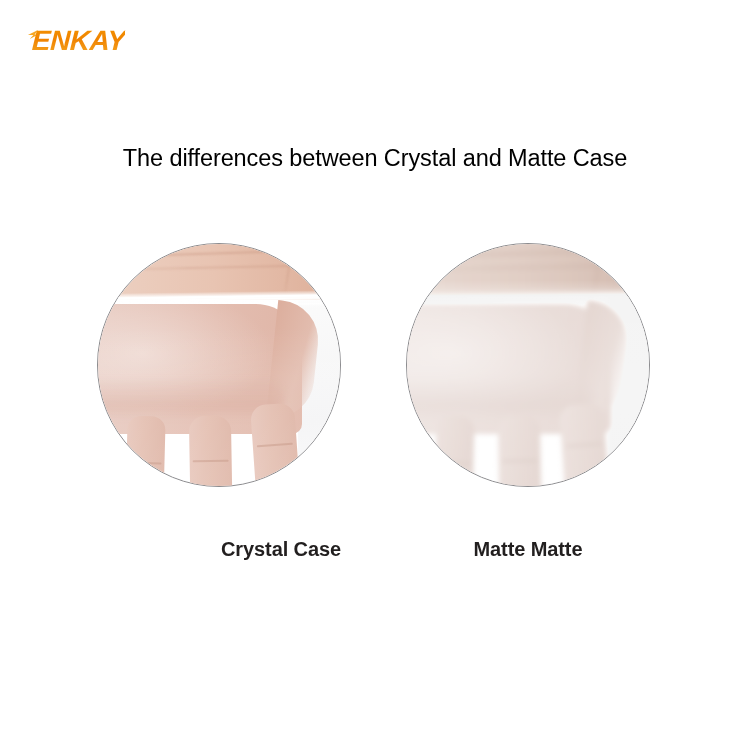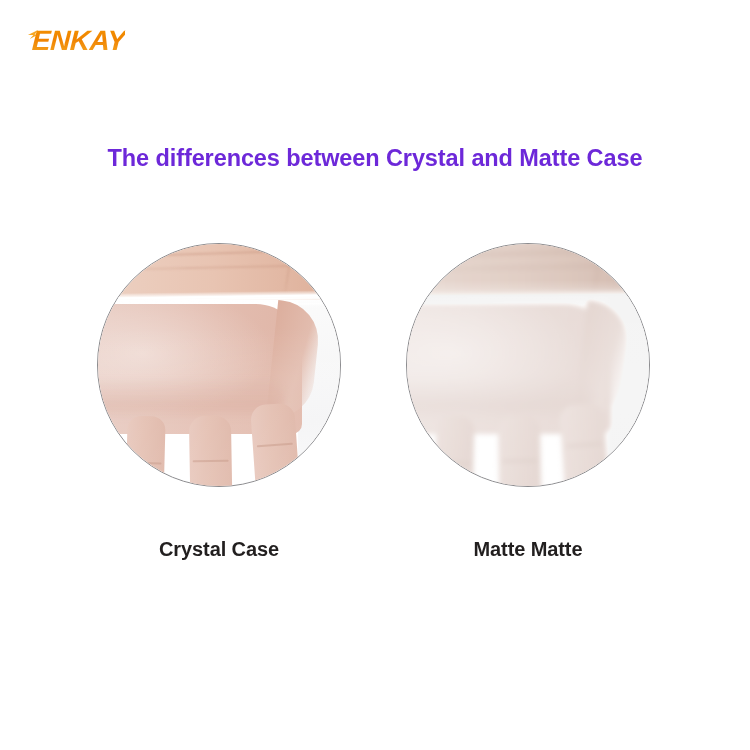--- a/index.html
+++ b/index.html
@@ -47,22 +47,22 @@
   }
 
   
   .headline {
     position: absolute;
     left: 0;
     top: 145px;
     width: 750px;
     text-align: center;
     font-size: 23.5px;
-    font-weight: bold;
-    color: #6d28d9;
+    font-weight: normal;
+    color: #000000;
     letter-spacing: -0.1px;
   }
 
   
   .compare-stage {
     position: absolute;
     left: 0;
     top: 243px;
     width: 750px;
     height: 245px;
@@ -241,21 +241,21 @@
   .caption {
     position: absolute;
     top: 538px;
     font-size: 20px;
     font-weight: bold;
     color: #221f1f;
     text-align: center;
     width: 244px;
     letter-spacing: -0.1px;
   }
-  .caption.left  { left: 97px; }
+  .caption.left  { left: 97px; text-align: right; }
   .caption.right { left: 406px; }
 </style>
 </head>
 <body>
 
 <div>
   <span class="brand-logo-spark"></span>
   <span class="brand-logo">ENKAY</span>
 </div>
 

